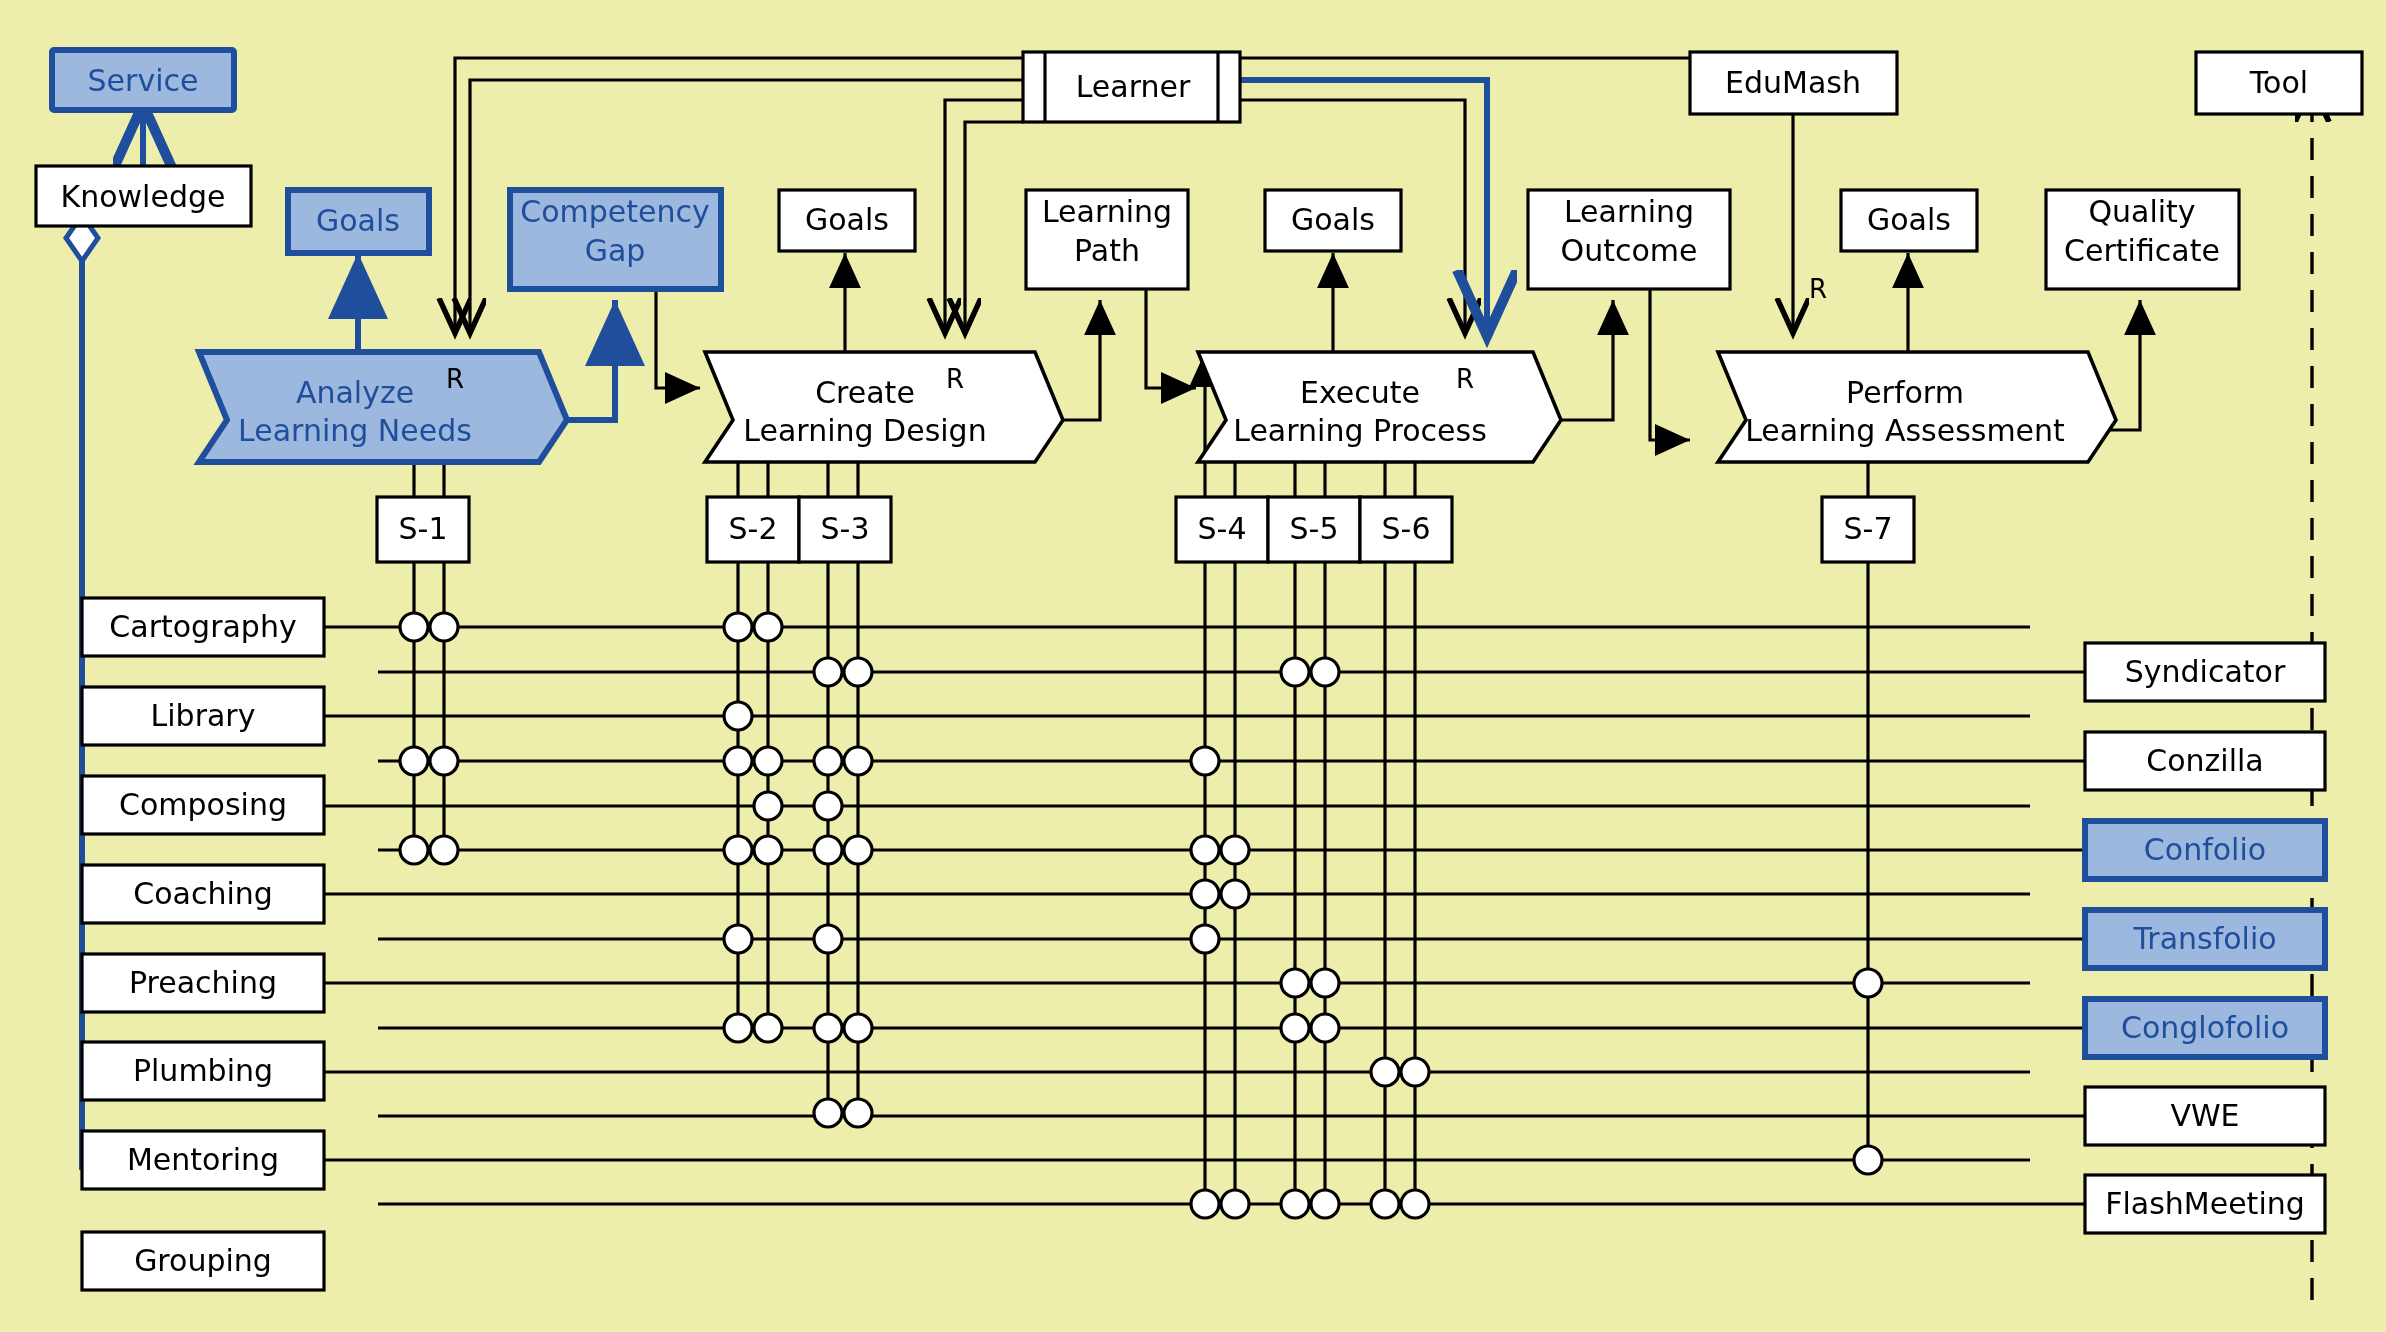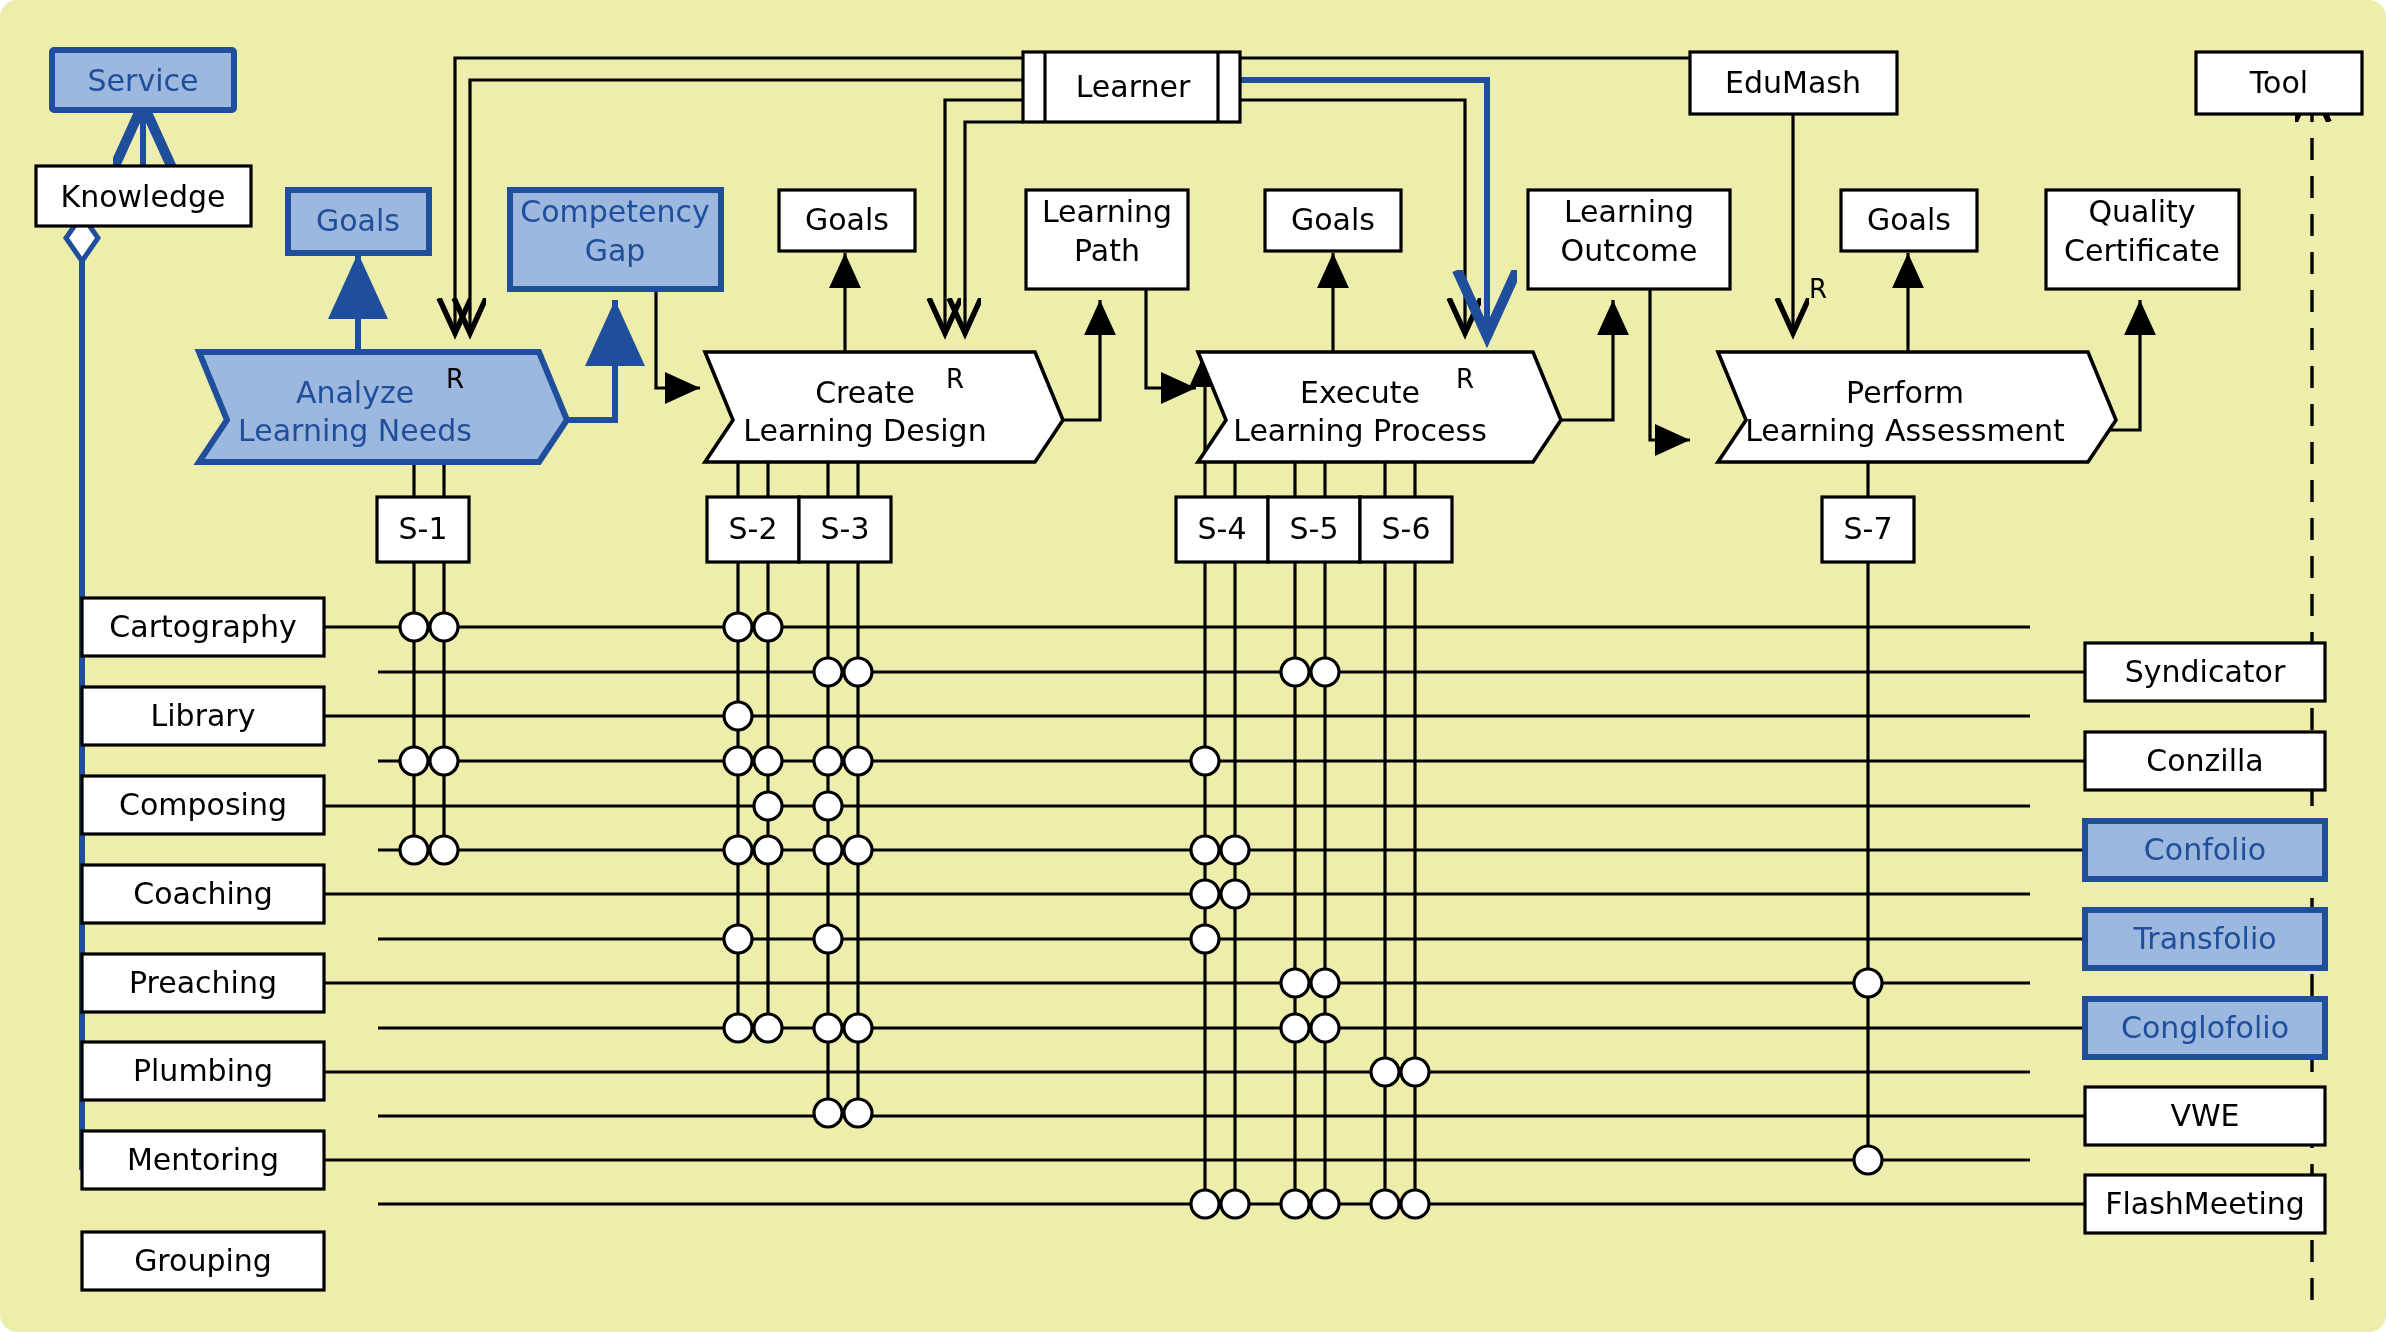--- a/index.html
+++ b/index.html
@@ -1,17 +1,17 @@
 <!DOCTYPE html>
 <html><head>
 <meta charset="utf-8">
 <style>
   html,body{margin:0;padding:0;background:#fff;}
   #root{position:relative;width:2386px;height:1332px;background:#eeeeac;overflow:hidden;
-        font-family:"DejaVu Sans","Liberation Sans",sans-serif;border-radius:17px;}
+        font-family:"DejaVu Sans","Liberation Sans",sans-serif;}
   svg#canvas{position:absolute;left:0;top:0;width:2386px;height:1332px;}
   .bx{fill:#ffffff;stroke:#000000;stroke-width:3.2;}
   .bxb{fill:#9db8de;stroke:#1f4e9c;stroke-width:6;}
   .proc{fill:#ffffff;stroke:#000000;stroke-width:3.6;}
   .procb{fill:#9db8de;stroke:#1f4e9c;stroke-width:6;}
   .ln{stroke:#000000;stroke-width:3.2;fill:none;}
   .lnb{stroke:#1f4e9c;stroke-width:6;fill:none;}
   .dot{fill:#ffffff;stroke:#000000;stroke-width:3.2;}
   .tx{font-size:30px;fill:#000000;text-anchor:middle;dominant-baseline:middle;}
   .txb{font-size:30px;fill:#1f4e9c;text-anchor:middle;dominant-baseline:middle;}

